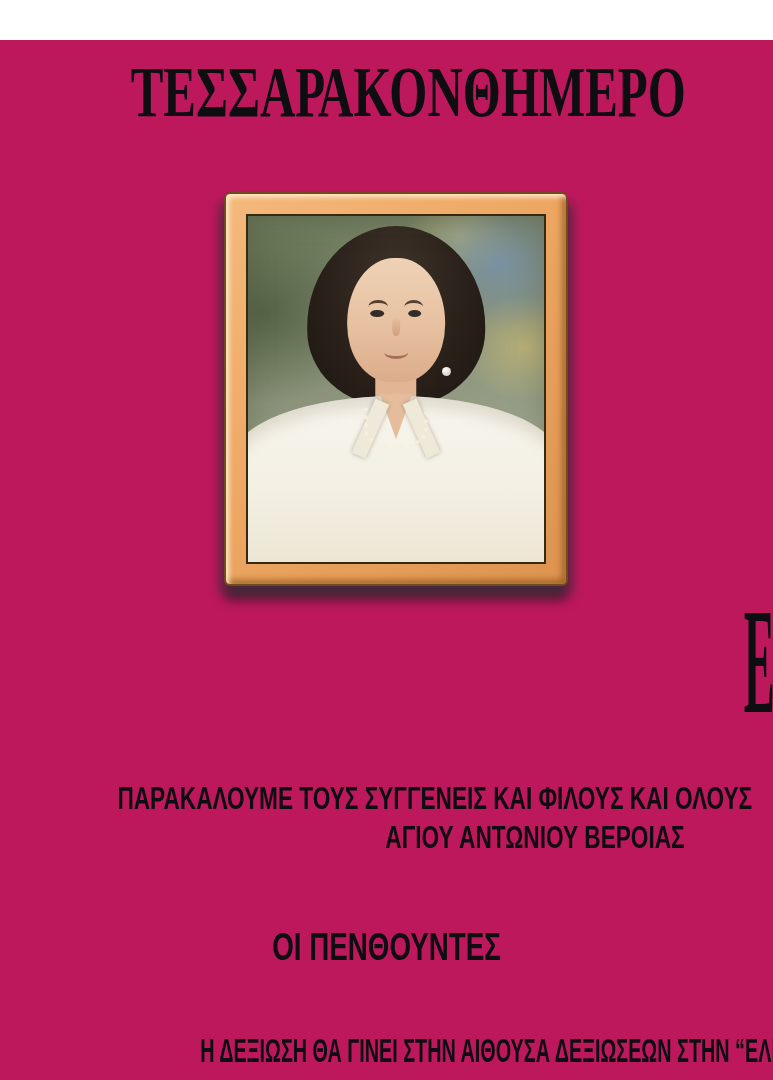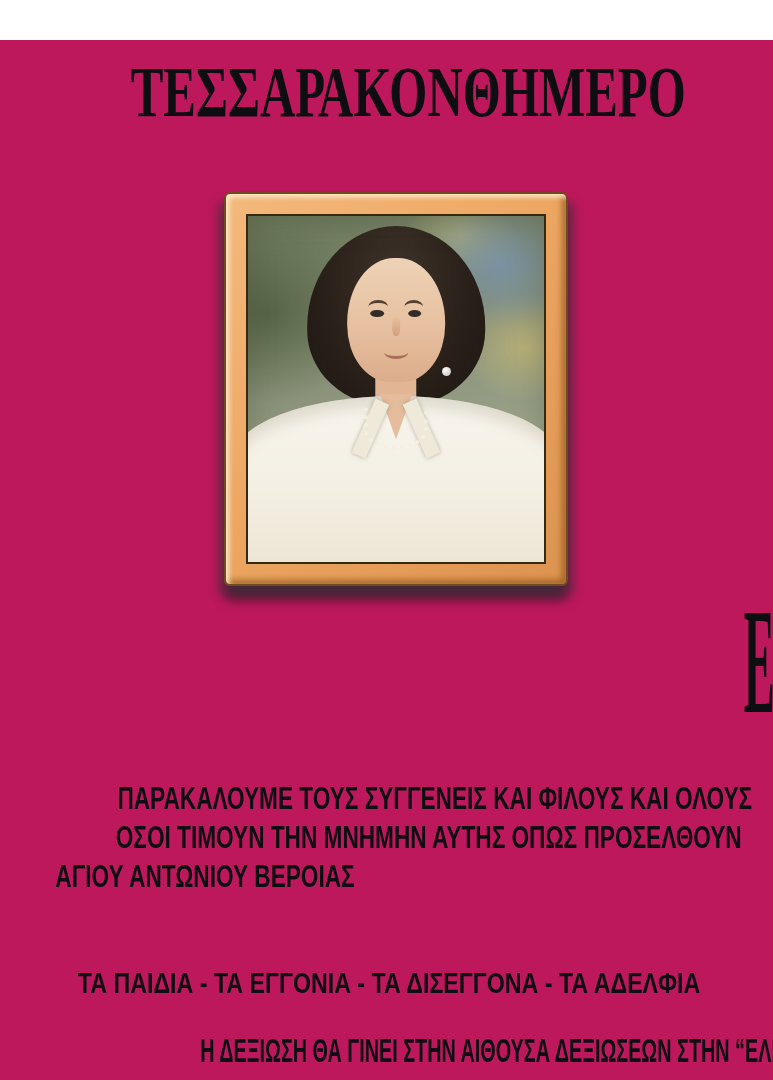--- a/index.html
+++ b/index.html
@@ -70,21 +70,21 @@
   .necklace{position:absolute;left:50%;top:55.5%;width:19%;height:11%;transform:translateX(-50%);z-index:5;
     border:4px dotted #f6f0de;border-top:none;border-radius:0 0 50% 50%;opacity:.95;}
 
   
   .name{top:546px;font:bold 150px/151px "Liberation Serif","DejaVu Serif",serif;}
   .name .sx{transform:scaleX(.31);}
   .nickname{top:661px;font:bold 88px/88px "Liberation Serif","DejaVu Serif",serif;}
   .nickname .sx{transform:scaleX(.76);}
 
   
-  .invitation{position:absolute;top:739px;left:0;width:740px;text-align:left;}
+  .invitation{position:absolute;top:739px;left:0;width:740px;text-align:right;}
   .bline{font:bold 31px/39px "Liberation Sans","DejaVu Sans",sans-serif;white-space:nowrap;}
   .bline .sx{transform:scaleX(.73);}
   .mheading{top:885px;font:bold 38px/44px "Liberation Sans","DejaVu Sans",sans-serif;}
   .mheading .sx{transform:scaleX(.73);}
   .mourners{position:absolute;top:928px;left:0;width:773px;text-align:center;}
   .fline{font:bold 29px/30px "Liberation Sans","DejaVu Sans",sans-serif;white-space:nowrap;}
   .fline .sx{transform:scaleX(.80);}
   .reception{top:994px;font:bold 33px/34px "Liberation Sans","DejaVu Sans",sans-serif;}
   .reception .sx{transform:scaleX(.60);}
 </style>
@@ -120,31 +120,28 @@
 
   <div class="line name">
     <span class="sx">ΕΛΙΣΑΒΕΤ ΚΩΝ. ΚΑΠΑΝΙΔΟΥ</span>
   </div>
 
   <div class="invitation">
     <div class="bline">
       <span class="sx">ΠΑΡΑΚΑΛΟΥΜΕ ΤΟΥΣ ΣΥΓΓΕΝΕΙΣ ΚΑΙ ΦΙΛΟΥΣ ΚΑΙ ΟΛΟΥΣ</span>
     </div>
     <div class="bline">
-      <span class="sx">ΟΣΟΙ ΤΙΜΟΥΝ ΤΗΝ ΜΝΗΜΗΝ ΑΥΤΗΣ ΟΠΩΣ ΠΡΟΣΕΛΘΟΥΝ</span>
-    </div>
-    <div class="bline">
       <span class="sx">ΑΓΙΟΥ ΑΝΤΩΝΙΟΥ ΒΕΡΟΙΑΣ</span>
     </div>
   </div>
 
+  <div class="line mheading">
+    <span class="sx">ΟΙ ΠΕΝΘΟΥΝΤΕΣ</span>
+  </div>
 
   <div class="mourners">
-    <div class="fline">
-      <span class="sx">ΤΑ ΠΑΙΔΙΑ - ΤΑ ΕΓΓΟΝΙΑ - ΤΑ ΔΙΣΕΓΓΟΝΑ - ΤΑ ΑΔΕΛΦΙΑ</span>
-    </div>
   </div>
 
   <div class="line reception">
     <span class="sx">Η ΔΕΞΙΩΣΗ ΘΑ ΓΙΝΕΙ ΣΤΗΝ ΑΙΘΟΥΣΑ ΔΕΞΙΩΣΕΩΝ ΣΤΗΝ “ΕΛΙΑ”</span>
   </div>
 
 </div>
 
 </body></html>

